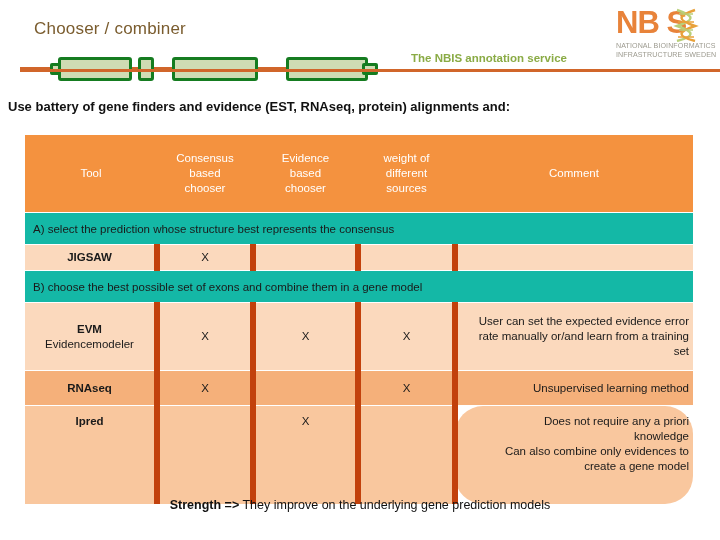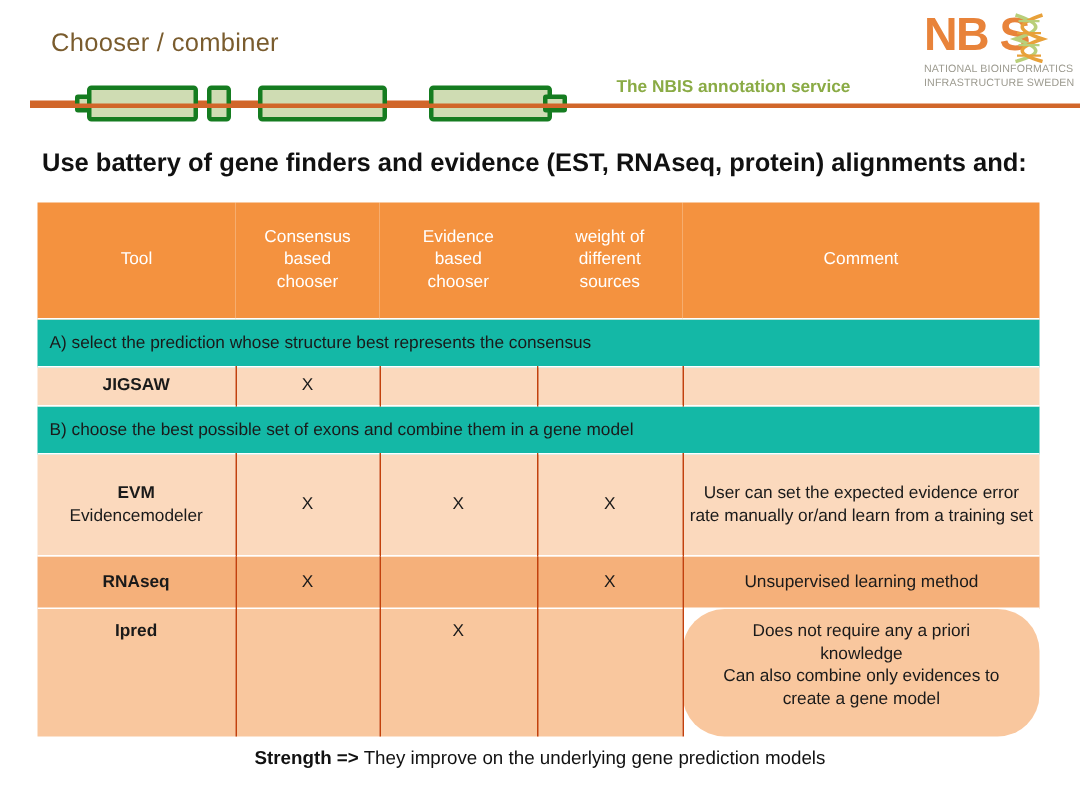--- a/index.html
+++ b/index.html
@@ -115,25 +115,24 @@
     color: #9c9a8f;
     line-height: 8.6px;
     letter-spacing: 0.1px;
   }
 
   
   .intro-line {
     position: absolute;
     left: 8px;
     top: 99px;
-    font-size: 17px;
+    font-size: 13px;
     font-weight: bold;
     color: #111111;
     white-space: nowrap;
-    margin-left: 20px;
   }
 
   
   .tool-table {
     position: absolute;
     left: 25px;
     top: 135px;
     width: 668px;
     border-collapse: collapse;
     table-layout: fixed;
@@ -163,24 +162,24 @@
     padding: 7px 0 7px 8px;
     height: 32px;
     border-top: 1px solid #ffffff;
   }
   .data-row td {
     font-size: 11.5px;
     color: #1a1a1a;
     text-align: center;
     line-height: 15px;
     padding: 5px 4px;
-    border-right: 1px solid #c2410c;
+    border-right: 6px solid #c2410c;
     border-top: 1px solid #ffffff;
   }
-  .data-row td:last-child { border-right: none; }
+  .data-row td:last-child { border-right: none; text-align: right; }
   .tone-light td { background: #fbd9bd; }
   .tone-mid   td { background: #f9c79e; }
   .tone-dark  td { background: #f5b07a; }
   .cell-tool { font-weight: bold; }
   .cell-tool .sub { font-weight: normal; }
   .cell-mark { font-size: 12.5px; }
   .cell-comment { font-size: 11.5px; line-height: 15px; }
 
   .col-tool    { width: 132px; }
   .col-cons    { width: 96px; }
@@ -299,21 +298,21 @@
     </tr>
 
     <tr class="data-row tone-dark" style="height:35px;">
       <td class="cell-tool">RNAseq</td>
       <td class="cell-mark">X</td>
       <td class="cell-mark"></td>
       <td class="cell-mark">X</td>
       <td class="cell-comment">Unsupervised learning method</td>
     </tr>
 
-    <tr class="data-row tone-mid" style="height:85px;">
+    <tr class="data-row tone-mid" style="height:98px;">
       <td class="cell-tool" style="vertical-align:top; padding-top:8px;">Ipred</td>
       <td class="cell-mark"></td>
       <td class="cell-mark" style="vertical-align:top; padding-top:8px;">X</td>
       <td class="cell-mark"></td>
       <td class="cell-comment" style="vertical-align:top; padding-top:8px;border-radius:28px;">
         <div>Does not require any a priori</div>
         <div>knowledge</div>
         <div>Can also combine only evidences to</div>
         <div>create a gene model</div>
       </td>

